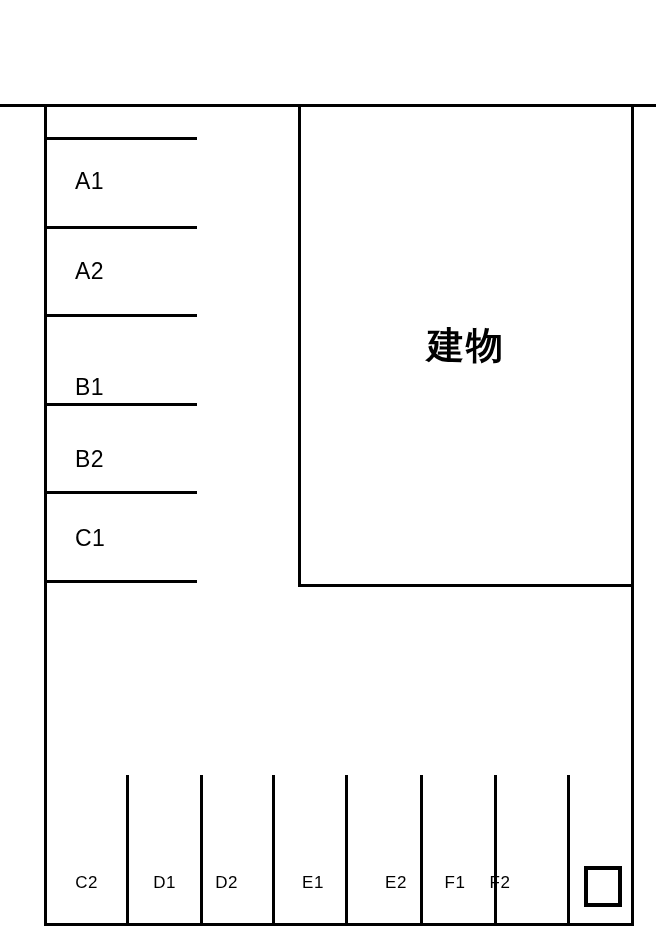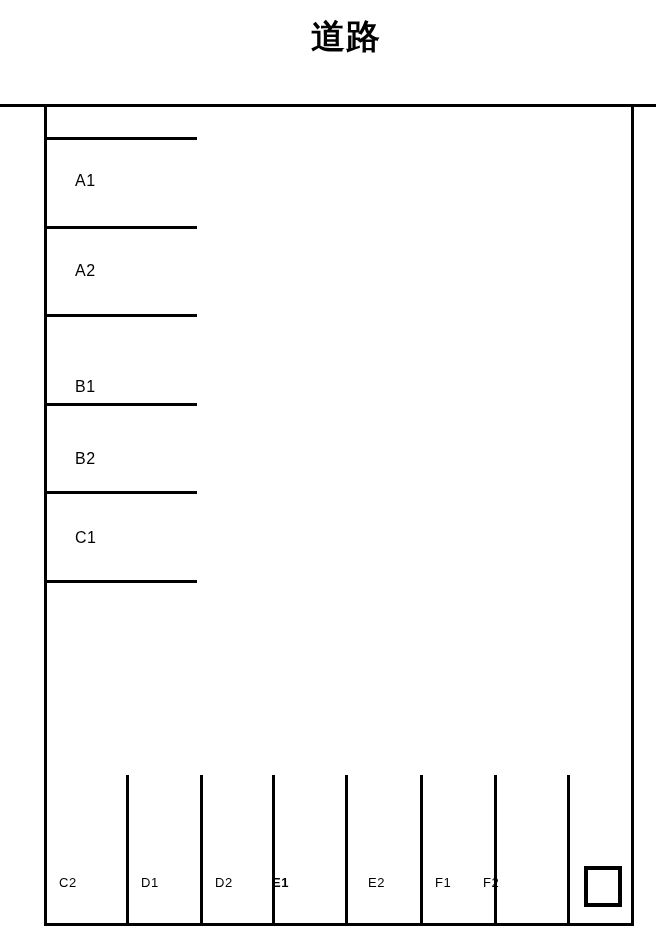--- a/index.html
+++ b/index.html
@@ -86,68 +86,70 @@
   .divider.d1 { left: 126px; }
   .divider.d2 { left: 200px; }
   .divider.d3 { left: 272px; }
   .divider.d4 { left: 345px; }
   .divider.d5 { left: 420px; }
   .divider.d6 { left: 494px; }
   .divider.d7 { left: 567px; }
   
   .space-label {
     position: absolute;
-    font-size: 16px;
+    font-size: 23px;
     line-height: 20px;
     letter-spacing: 0.5px;
     color: #000000;
   }
   .sl-a1 { left: 75px; top: 171px; }
   .sl-a2 { left: 75px; top: 261px; }
   .sl-b1 { left: 75px; top: 353px; margin-top: 24px; }
   .sl-b2 { left: 75px; top: 437px; margin-top: 12px; }
   .sl-c1 { left: 75px; top: 528px; }
   .bottom-label {
     position: absolute;
     top: 873px;
-    font-size: 13px;
+    font-size: 17px;
     line-height: 20px;
     letter-spacing: 0.5px;
+    text-align: center;
     color: #000000;
-    margin-left: 12px;
   }
   .bl-c2 { left: 47px;  width: 79px; }
   .bl-d1 { left: 129px; width: 71px; }
   .bl-d2 { left: 203px; width: 47px; }
-  .bl-e1 { left: 260px; width: 70px; font-weight: bold; }
+  .bl-e1 { left: 278px; width: 70px; }
   .bl-e2 { left: 356px; width: 80px; }
   .bl-f1 { left: 423px; width: 64px; }
   .bl-f2 { left: 471px; width: 58px; }
   .small-square {
     position: absolute;
     left: 584px;
     top: 866px;
     width: 38px;
     height: 41px;
     border: 4px solid #000000;
     box-sizing: border-box;
     background: #ffffff;
   }
 </style>
 </head>
 <body>
 
 <div class="canvas">
 
-  <div class="road-label">道路</div>
 
   <div class="road-line"></div>
 
   <div class="lot-boundary"></div>
 
+  <div class="building">
+    <span class="building-label">建物</span>
+  </div>
 
   <div class="stall-line l1"></div>
   <div class="stall-line l2"></div>
   <div class="stall-line l3"></div>
   <div class="stall-line l4"></div>
   <div class="stall-line l5"></div>
   <div class="stall-line l6"></div>
 
   <div class="space-label sl-a1">A1</div>
   <div class="space-label sl-a2">A2</div>

